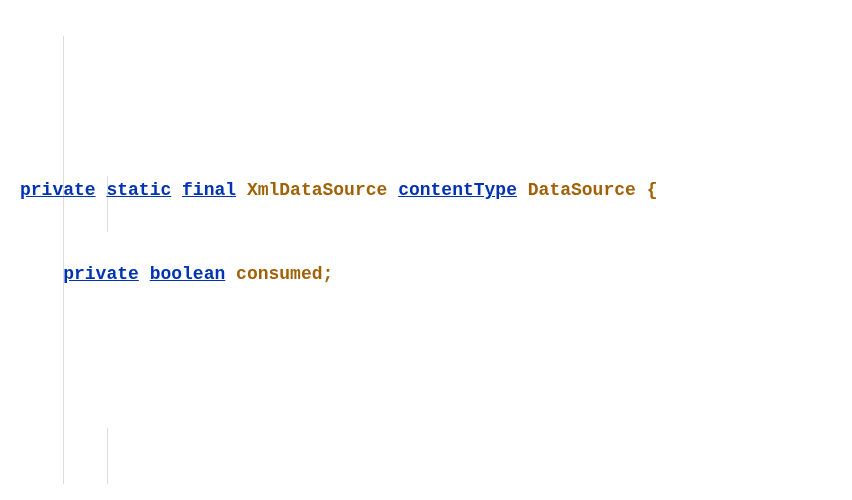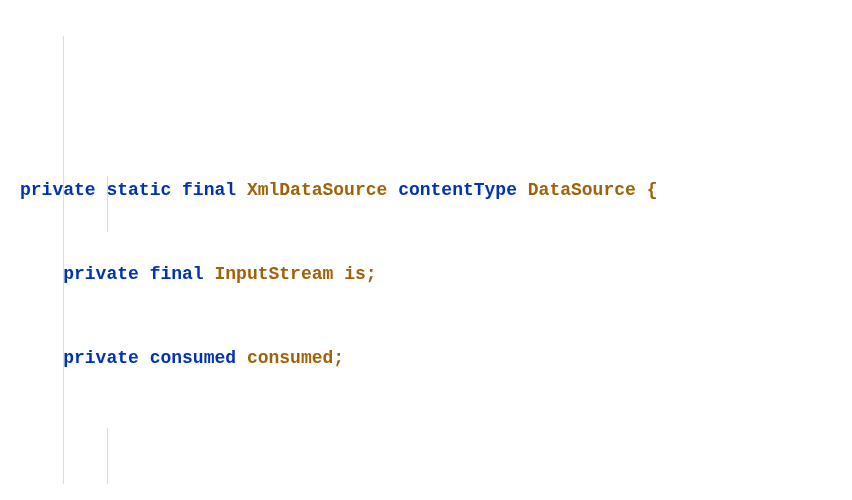--- a/index.html
+++ b/index.html
@@ -14,41 +14,40 @@
   }
   .editor {
     position: relative;
     padding: 8px 0 8px 20px;
     white-space: pre;
   }
   .line {
     display: block;
     position: relative;
   }
-  .kw { color: #0033b3; }
+  .kw { color: #0033b3; text-decoration: underline; }
   .plain { color: #a16207; }
   .guide {
     position: absolute;
     top: 0;
     bottom: 0;
     width: 1px;
     background: #dcdcdc;
   }
 </style>
 </head>
 <body>
 
 <div class="editor">
   <div class="guide" style="left: 63px; top: 36px; height: 448px;"></div>
   <div class="guide" style="left: 107px; top: 176px; height: 56px;"></div>
   <div class="guide" style="left: 107px; top: 428px; height: 56px;"></div>
 
   <span class="line"><span class="kw">private</span> <span class="kw">static</span> <span class="kw">final</span> <span class="plain">XmlDataSource</span> <span class="kw">contentType</span> <span class="plain">DataSource</span> <span class="plain">{</span></span>
-  <span class="line">    <span class="kw">private</span> <span class="kw">final</span> <span class="plain">InputStream</span> <span class="plain">is;</span></span>
-  <span class="line">    <span class="kw">private</span> <span class="kw">consumed</span> <span class="plain">consumed;</span></span>
+  <span class="line">    <span class="kw">private</span> <span class="kw">boolean</span> <span class="plain">consumed;</span></span>
   <span class="line"></span>
   
   
   
   
   <span class="line"></span>
   
   <span class="line"></span>
   
   

